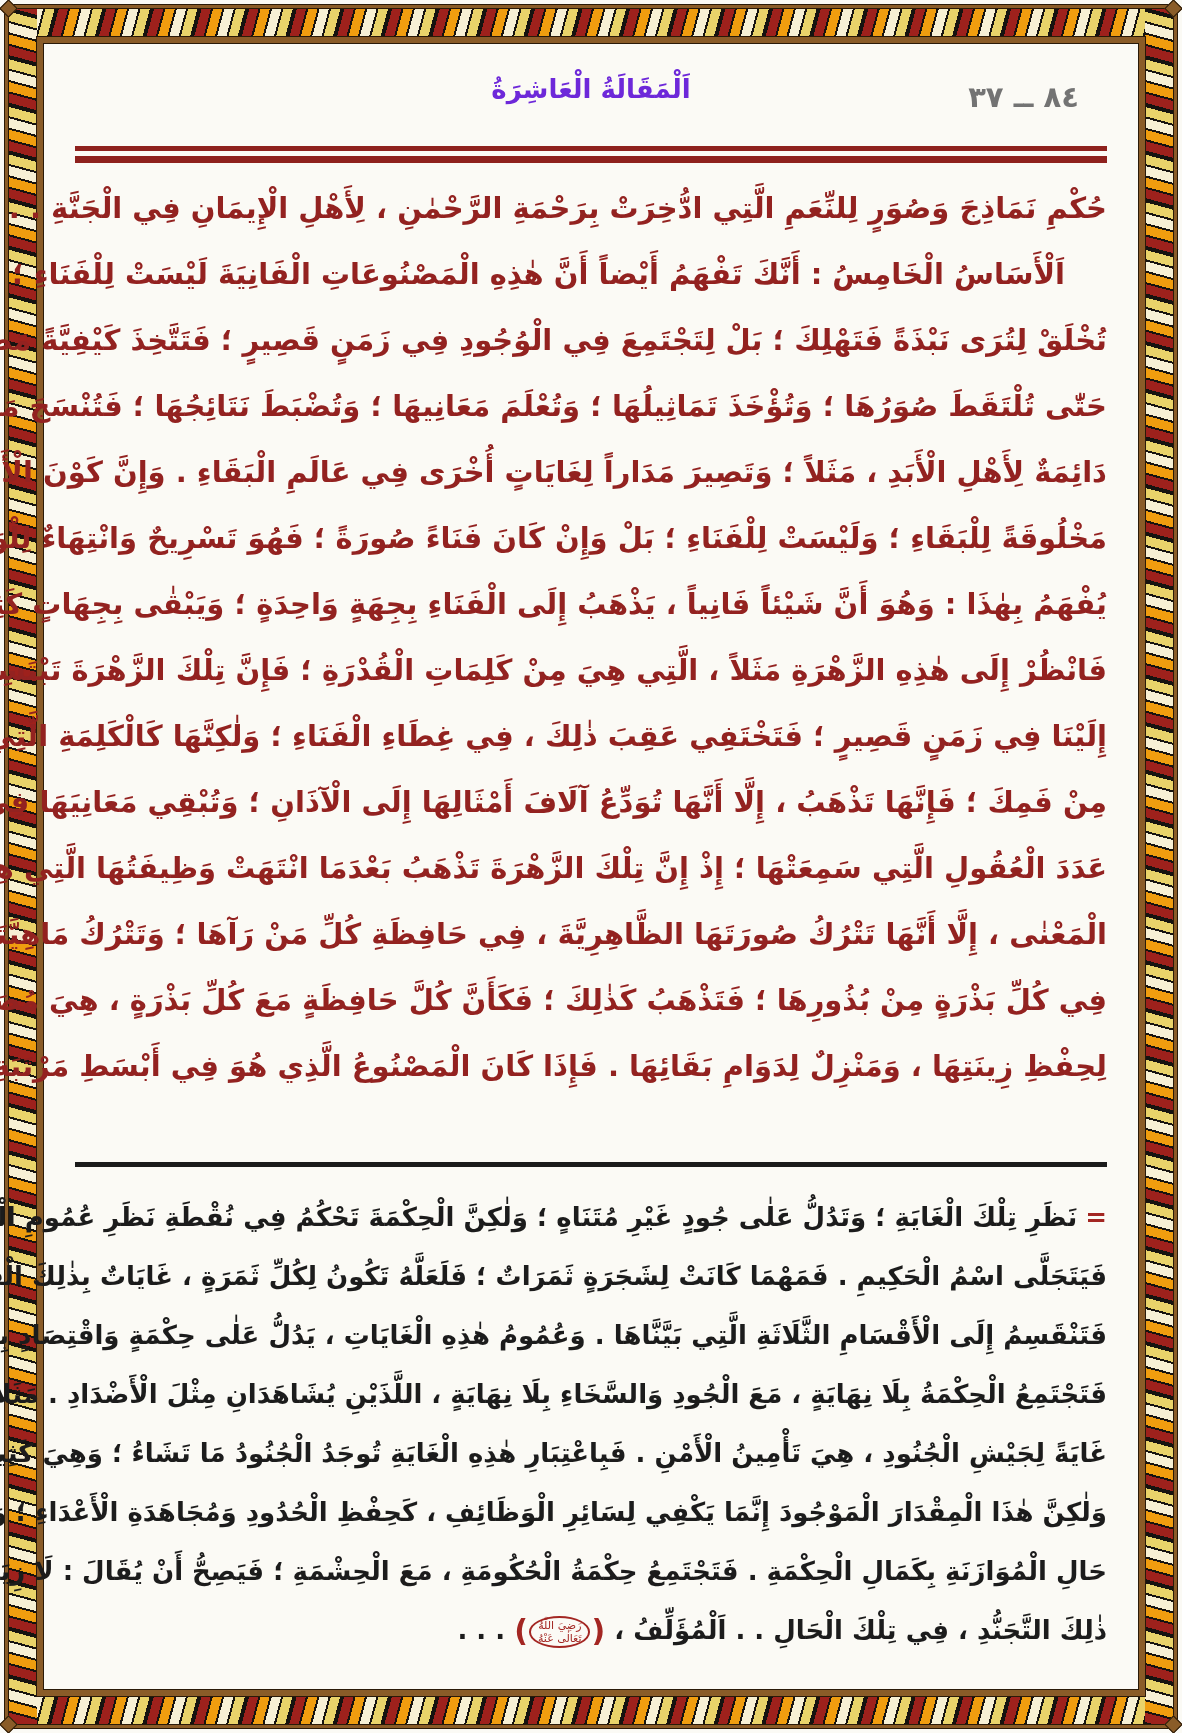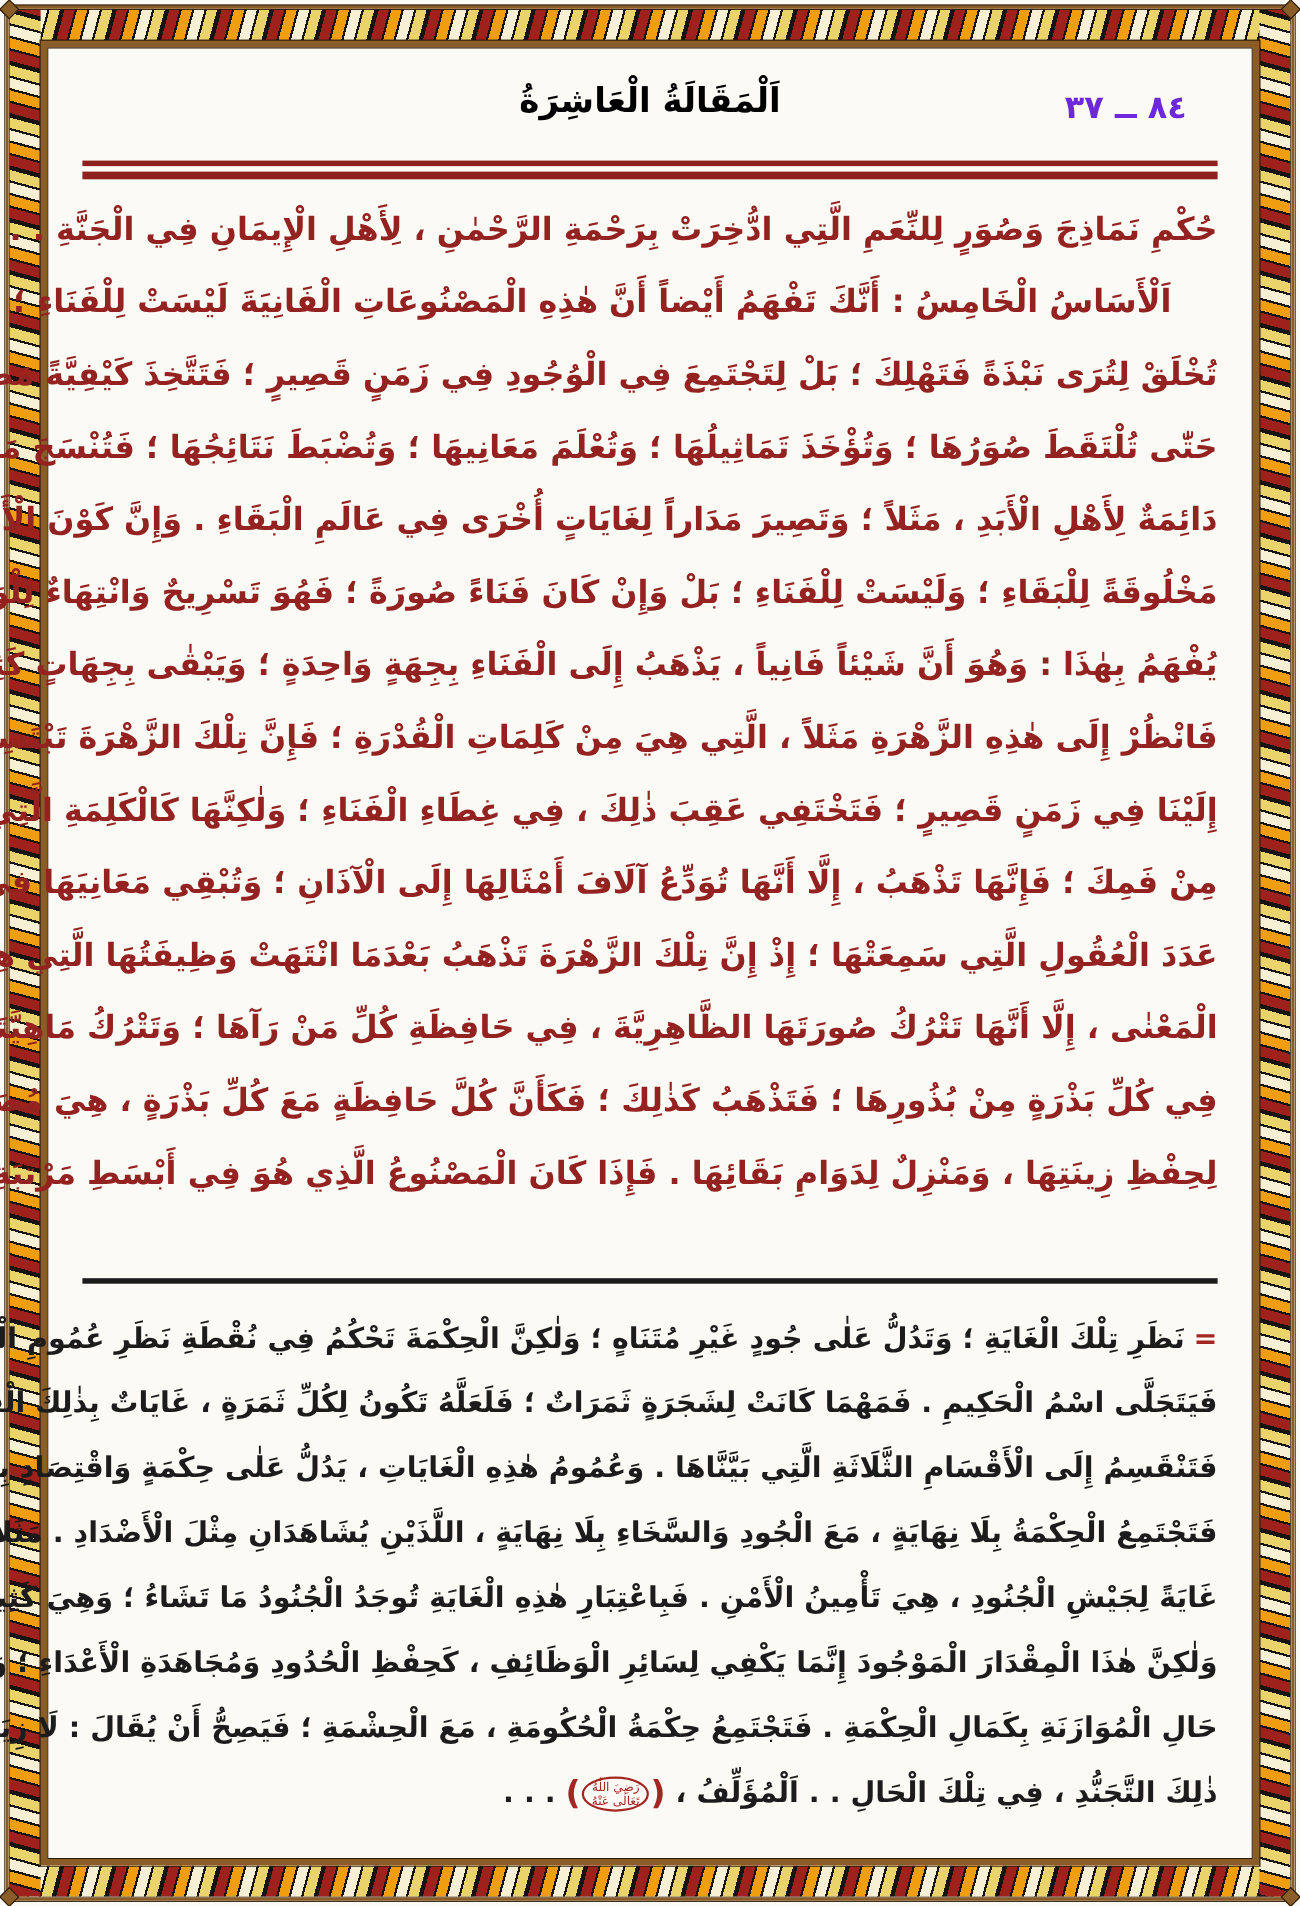--- a/index.html
+++ b/index.html
@@ -50,26 +50,26 @@
   .spur.bl { bottom:2px; left:2px; } .spur.br { bottom:2px; right:2px; }
 
   
   .content {
     position:absolute; left:75px; right:75px; top:48px; bottom:40px;
     direction:rtl;
   }
   .header { position:relative; height:98px; }
   .title {
     position:absolute; left:0; right:0; top:26px;
-    text-align:center; font-size:31px; font-weight:700;
-    color:#000000;
+    text-align:center; font-size:26px; font-weight:700;
+    color:#6d28d9;
   }
   .page-numbers {
     position:absolute; right:28px; top:32px;
-    font-size:29px; font-weight:700; color:#6d28d9;
+    font-size:29px; font-weight:700; color:#737373;
     letter-spacing:2px;
   }
   .double-rule {
     height:17px;
     border-top:5px solid #8e211d;
     border-bottom:7px solid #8e211d;
   }
   .body-block { margin-top:12px; }
   .bline {
     direction:rtl;

